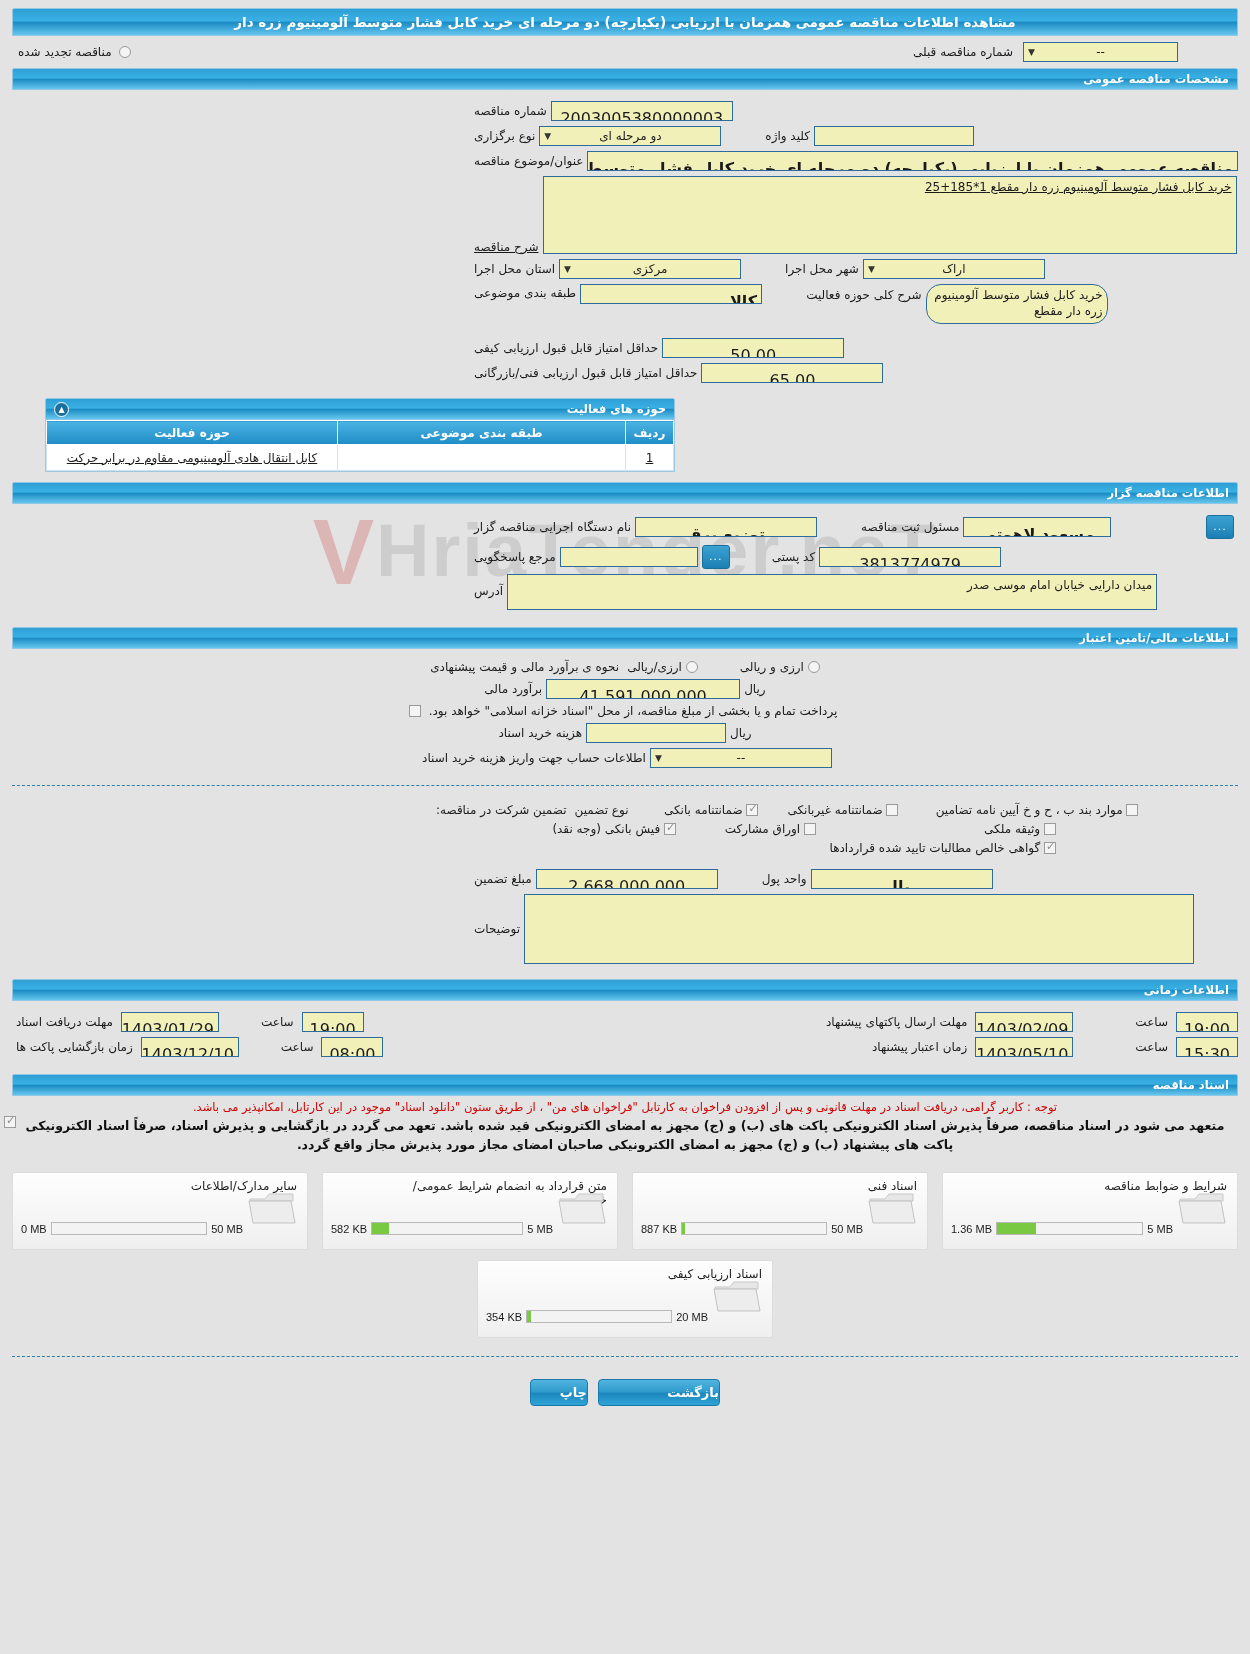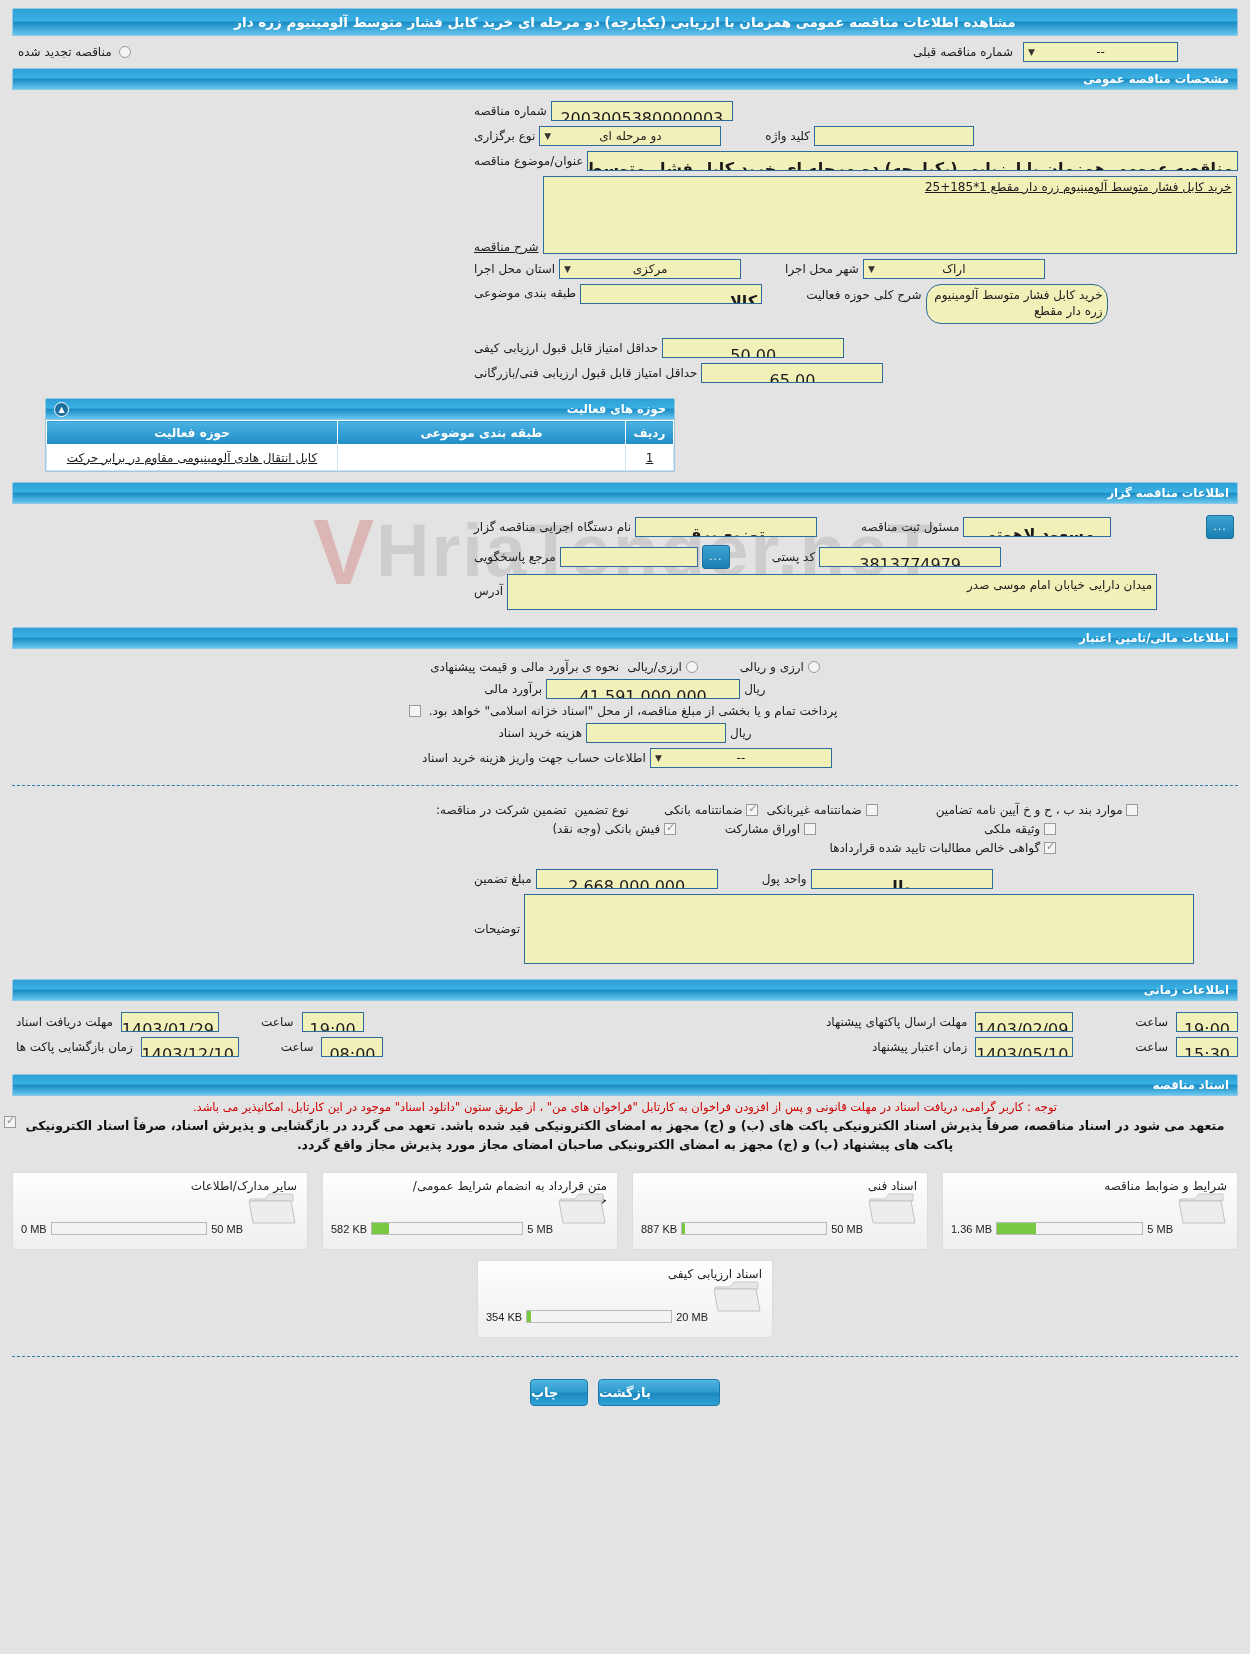--- a/index.html
+++ b/index.html
@@ -260,21 +260,21 @@
     padding: 14px 0 20px 0;
   }
   .bbtn {
     background: linear-gradient(to bottom,#52b4df 0%, #2e9bcd 48%, #1c87bd 52%, #2ea3d6 100%);
     border: 1px solid #1a7aab;
     border-radius: 4px;
     color: #fff;
     font-size: 13px;
     font-weight: bold;
     padding: 5px 0;
-    text-align: left;
+    text-align: right;
   }
   .note-red {
     color: #d00000;
     font-size: 11.5px;
     text-align: center;
     padding: 4px 16px 0 16px;
   }
   .note-bold {
     color: #111;
     font-size: 12.5px;
@@ -471,21 +471,21 @@
 
     <div class="dashed"></div>
 
     <div style="padding:4px 12px 4px 12px;">
 
       <div class="row" style="justify-content:flex-end; padding-left:420px;">
         <span class="lbl" style="width:240px; text-align:right;">
           <span class="chk"></span>
           <span>موارد بند ب ، ح و خ آیین نامه تضامین</span>
         </span>
-        <span class="lbl" style="width:140px; text-align:left;">
+        <span class="lbl" style="width:140px; text-align:right;">
           <span class="chk"></span>
           <span>ضمانتنامه غیربانکی</span>
         </span>
         <span class="lbl" style="width:130px; text-align:right;">
           <span class="chk on"></span>
           <span>ضمانتنامه بانکی</span>
         </span>
         <span class="lbl">نوع تضمین</span>
         <span class="lbl">تضمین شرکت در مناقصه:</span>
       </div>

